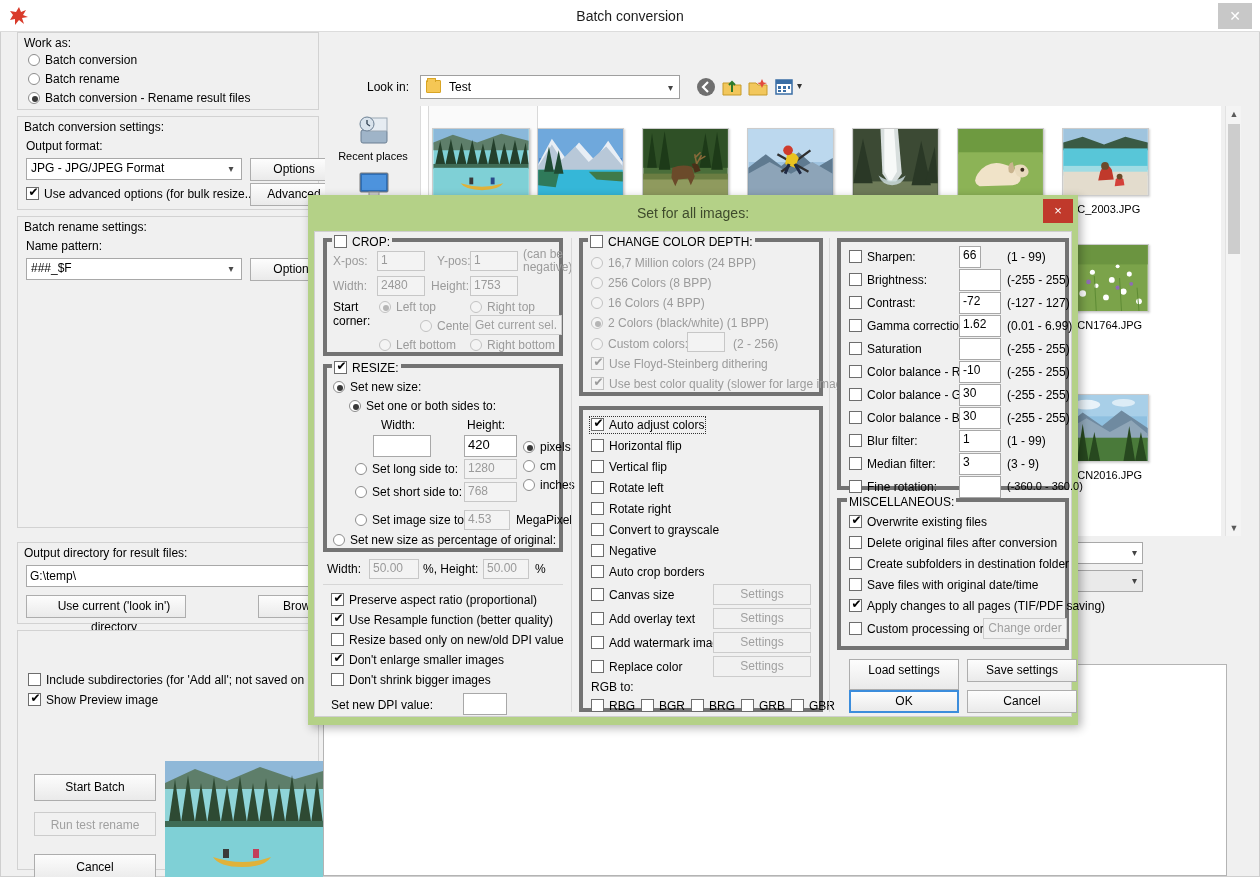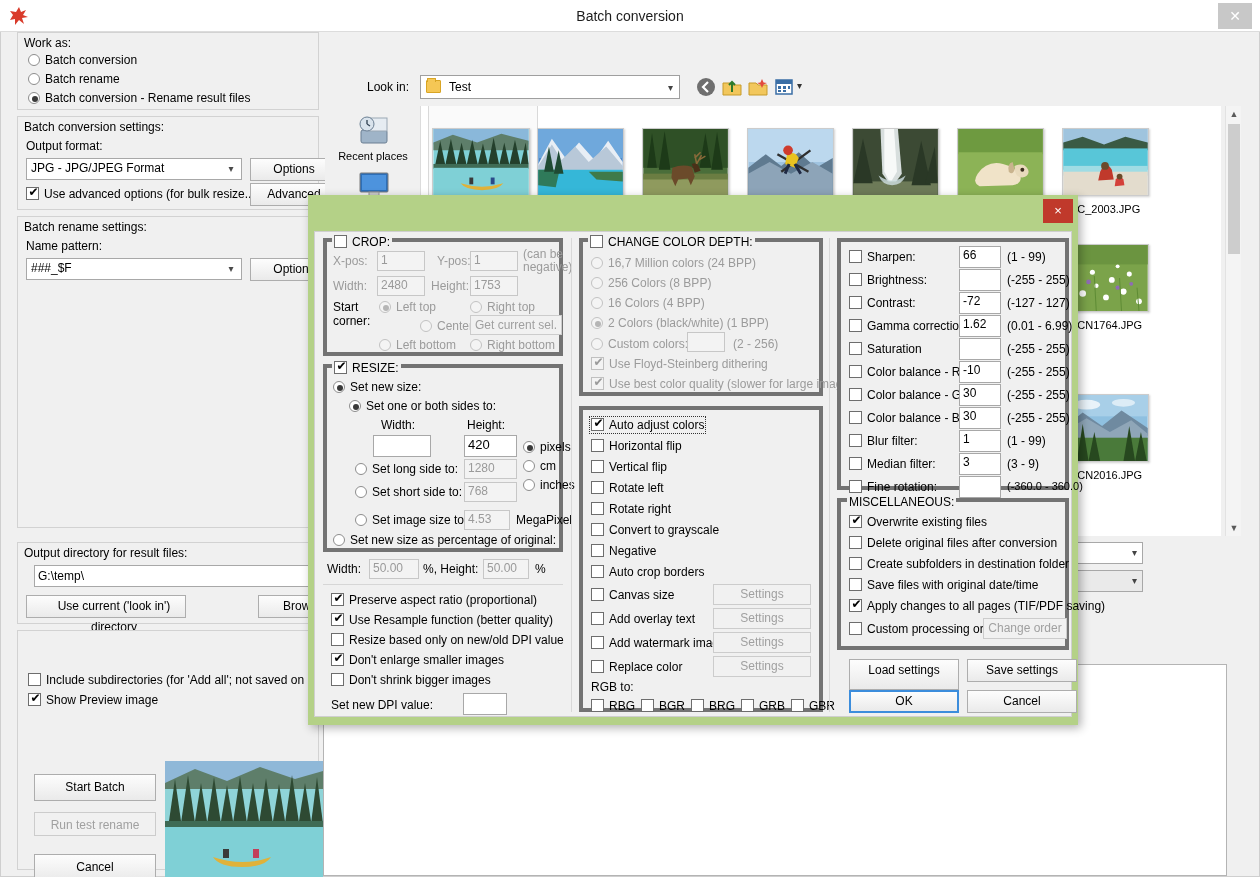--- a/index.html
+++ b/index.html
@@ -229,21 +229,21 @@
         <div class="row" style="left:8px; top:22px;"><span class="lbl">Name pattern:</span></div>
         <div class="combo" style="left:8px; top:41px; width:216px;">
           <span class="cv">###_$F</span>
           <span class="arr">▾</span>
         </div>
         <div class="btn" style="left:232px; top:41px; width:88px; height:23px; line-height:21px;">Options</div>
       </div>
 
       <div class="group" style="left:8px; top:510px; width:302px; height:82px;">
         <div class="glabel">Output directory for result files:</div>
-        <div class="tinput" style="position:absolute; left:16px; top:22px; width:300px; height:22px; line-height:19px;">G:\temp\</div>
+        <div class="tinput" style="position:absolute; left:8px; top:22px; width:300px; height:22px; line-height:19px;">G:\temp\</div>
         <div class="btn" style="left:8px; top:52px; width:160px; height:23px; line-height:21px;padding-left:16px;"><span>Use current ('look in') directory</span></div>
         <div class="btn" style="left:240px; top:52px; width:90px; height:23px; line-height:21px;"><span>Browse</span></div>
       </div>
 
       <div class="group" style="left:8px; top:598px; width:302px; height:240px;">
         <div class="row" style="left:10px; top:42px;">
           <span class="cb"></span><span class="lbl">Include subdirectories (for 'Add all'; not saved on exit)</span>
         </div>
         <div class="row" style="left:10px; top:62px;">
           <span class="cb on"></span><span class="lbl">Show Preview image</span>
@@ -516,20 +516,21 @@
     <div class="rcombo" style="left:1070px; top:510px; width:72px; background:#fff;">
       <span class="arr">▾</span>
     </div>
     <div class="rcombo" style="left:1070px; top:538px; width:72px; background:#eaeaea;">
       <span class="arr">▾</span>
     </div>
 
     <div class="bigwhite"></div>
 
     <div class="dlg">
+      <div class="dlg-title">Set for all images:</div>
       <div class="dlg-close">×</div>
 
       <div class="dlg-body">
 
         <div class="col" style="left:0px; width:256px;">
 
           <div class="panel" style="left:8px; top:6px; width:240px; height:118px;">
             <div class="row" style="left:5px; top:-7px; background:#f0f0f0; padding:0 2px;">
               <span class="cb"></span><span class="lbl">CROP:</span>
             </div>
@@ -650,21 +651,21 @@
             <div class="row" style="left:208px; top:289px;"><span class="cb"></span><span class="lbl">GBR</span></div>
           </div>
         </div>
 
         <div class="vsep" style="left:514px; top:6px; height:474px;"></div>
 
         <div class="col" style="left:516px; width:242px;">
 
           <div class="panel" style="left:6px; top:6px; width:232px; height:252px;">
             <div class="row" style="left:8px; top:8px;"><span class="cb"></span><span class="lbl">Sharpen:</span></div>
-            <div class="tinput" style="position:absolute; left:118px; top:4px; width:42px; height:22px;">66</div>
+            <div class="tinput" style="position:absolute; left:118px; top:4px; width:22px; height:22px;">66</div>
             <div class="row rng" style="left:166px; top:8px;">(1 - 99)</div>
 
             <div class="row" style="left:8px; top:31px;"><span class="cb"></span><span class="lbl">Brightness:</span></div>
             <div class="tinput" style="position:absolute; left:118px; top:27px; width:42px; height:22px;"></div>
             <div class="row rng" style="left:166px; top:31px;">(-255 - 255)</div>
 
             <div class="row" style="left:8px; top:54px;"><span class="cb"></span><span class="lbl">Contrast:</span></div>
             <div class="tinput" style="position:absolute; left:118px; top:50px; width:42px; height:22px;">-72</div>
             <div class="row rng" style="left:166px; top:54px;">(-127 - 127)</div>
 

